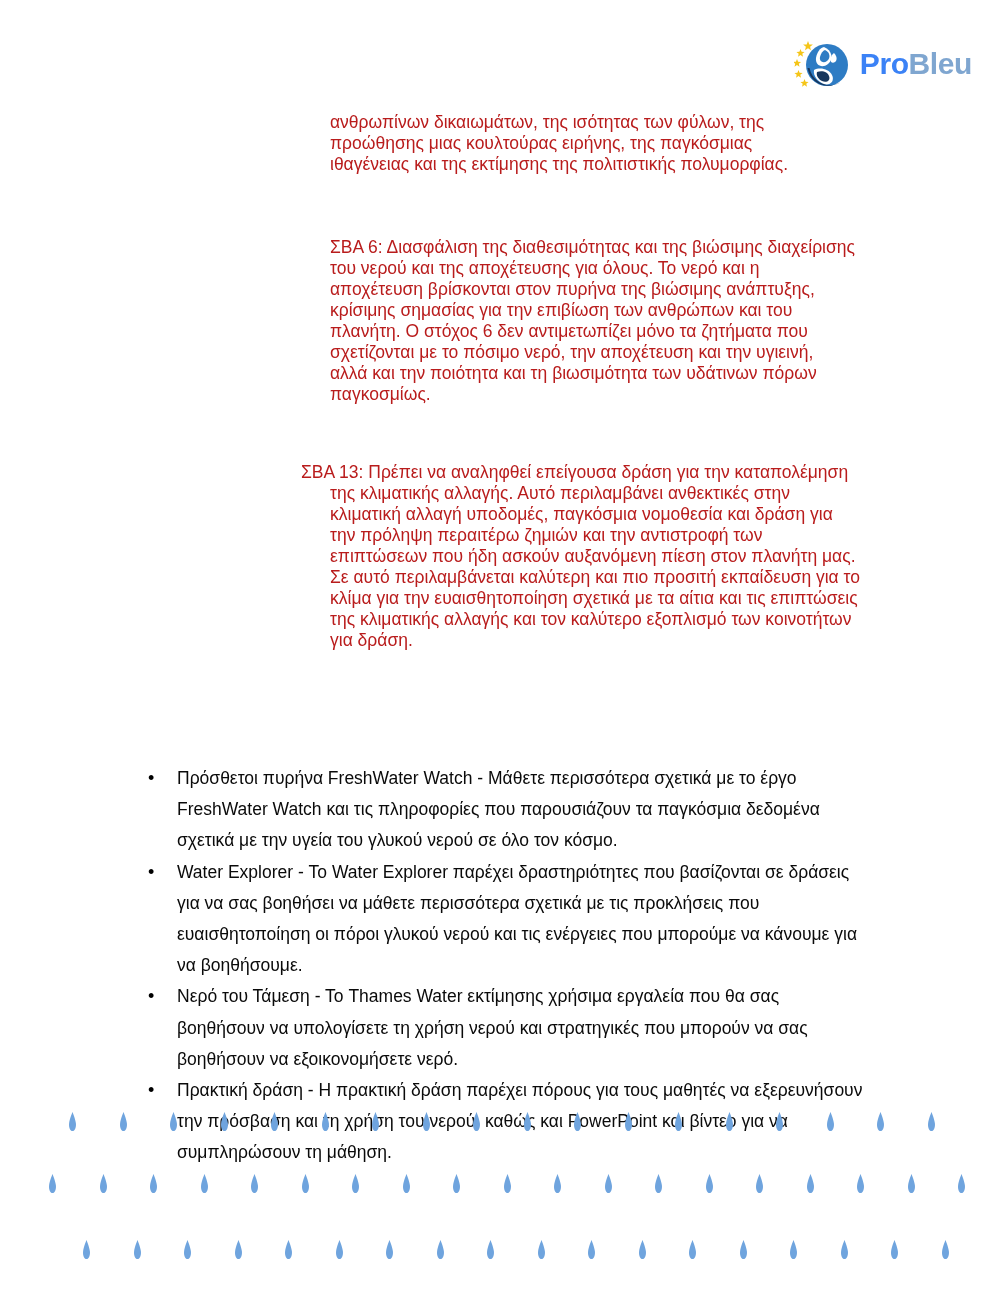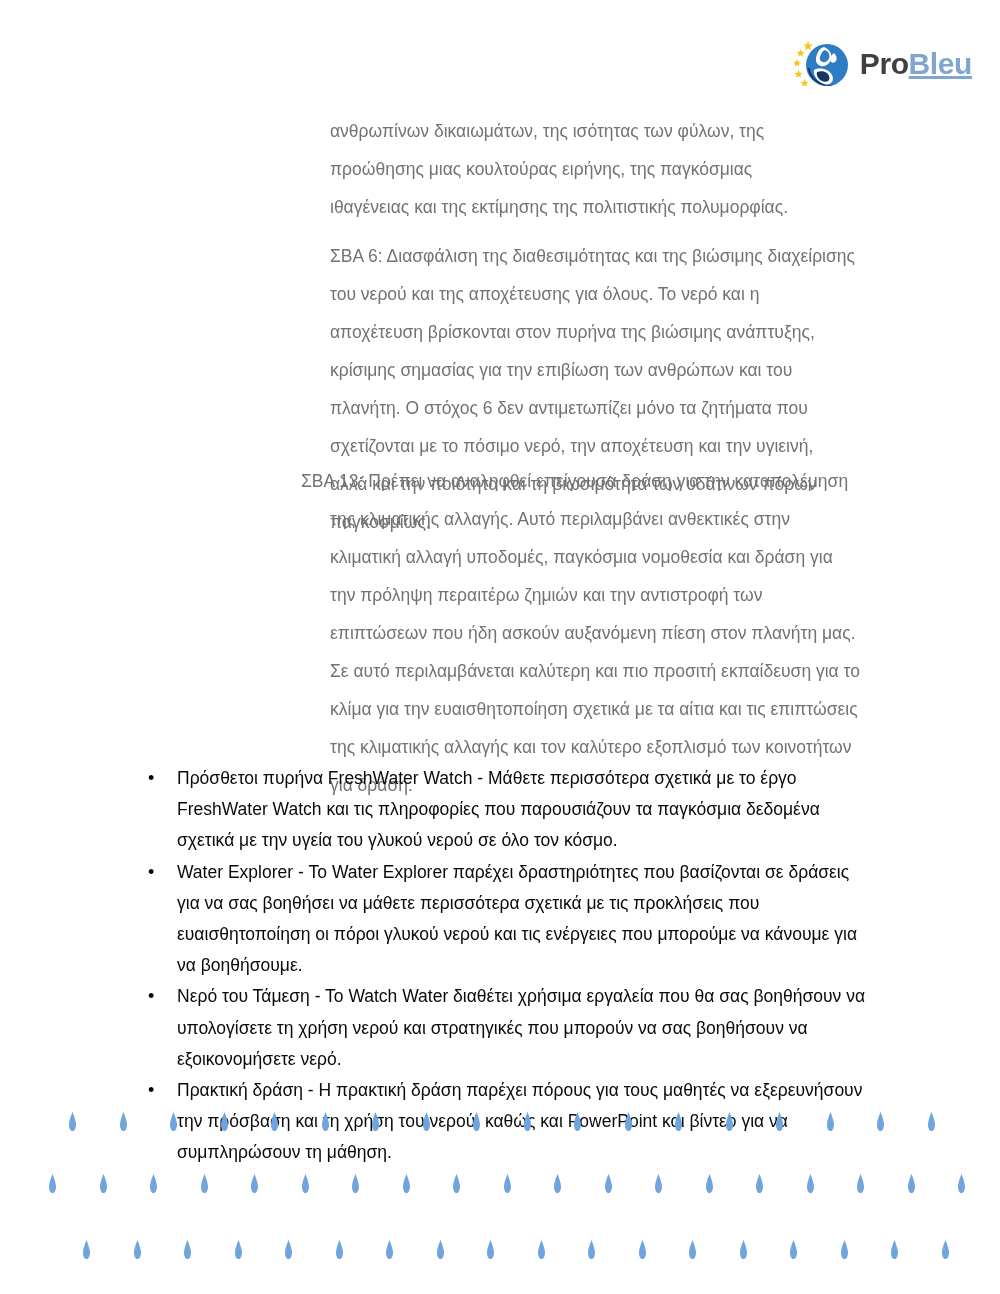--- a/index.html
+++ b/index.html
@@ -46,36 +46,36 @@
 
   .logo-wordmark {
     font-family: "Liberation Sans", "DejaVu Sans", sans-serif;
     font-size: 30px;
     font-weight: bold;
     letter-spacing: -0.4px;
     line-height: 1;
     white-space: nowrap;
     padding-bottom: 2px;
   }
-  .logo-word-pro  { color: #404040; }
-  .logo-word-bleu { color: #7FA6D0; text-decoration: underline; }
+  .logo-word-pro  { color: #3b82f6; }
+  .logo-word-bleu { color: #7FA6D0; }
 
   
   .content {
     position: absolute;
     left: 0;
     top: 0;
     width: 1000px;
   }
 
   .para {
     position: absolute;
     font-size: 17.5px;
-    line-height: 38px;
-    color: #737373;
+    line-height: 21px;
+    color: #b91c1c;
     font-family: "Liberation Sans", "DejaVu Sans", sans-serif;
   }
 
   .para-intro {
     left: 330px;
     top: 112px;
     width: 500px;
   }
 
   .para-sdg6 {
@@ -174,21 +174,21 @@
 
     <p class="para para-intro">ανθρωπίνων δικαιωμάτων, της ισότητας των φύλων, της προώθησης μιας κουλτούρας ειρήνης, της παγκόσμιας ιθαγένειας και της εκτίμησης της πολιτιστικής πολυμορφίας.</p>
 
     <p class="para para-sdg6">ΣΒΑ 6: Διασφάλιση της διαθεσιμότητας και της βιώσιμης διαχείρισης του νερού και της αποχέτευσης για όλους. Το νερό και η αποχέτευση βρίσκονται στον πυρήνα της βιώσιμης ανάπτυξης, κρίσιμης σημασίας για την επιβίωση των ανθρώπων και του πλανήτη. Ο στόχος 6 δεν αντιμετωπίζει μόνο τα ζητήματα που σχετίζονται με το πόσιμο νερό, την αποχέτευση και την υγιεινή, αλλά και την ποιότητα και τη βιωσιμότητα των υδάτινων πόρων παγκοσμίως.</p>
 
     <p class="para para-sdg13">ΣΒΑ 13: Πρέπει να αναληφθεί επείγουσα δράση για την καταπολέμηση της κλιματικής αλλαγής. Αυτό περιλαμβάνει ανθεκτικές στην κλιματική αλλαγή υποδομές, παγκόσμια νομοθεσία και δράση για την πρόληψη περαιτέρω ζημιών και την αντιστροφή των επιπτώσεων που ήδη ασκούν αυξανόμενη πίεση στον πλανήτη μας. Σε αυτό περιλαμβάνεται καλύτερη και πιο προσιτή εκπαίδευση για το κλίμα για την ευαισθητοποίηση σχετικά με τα αίτια και τις επιπτώσεις της κλιματικής αλλαγής και τον καλύτερο εξοπλισμό των κοινοτήτων για δράση.</p>
 
     <ul class="bullet-list">
       <li class="bullet-item">Πρόσθετοι πυρήνα FreshWater Watch - Μάθετε περισσότερα σχετικά με το έργο FreshWater Watch και τις πληροφορίες που παρουσιάζουν τα παγκόσμια δεδομένα σχετικά με την υγεία του γλυκού νερού σε όλο τον κόσμο.</li>
       <li class="bullet-item">Water Explorer - Το Water Explorer παρέχει δραστηριότητες που βασίζονται σε δράσεις για να σας βοηθήσει να μάθετε περισσότερα σχετικά με τις προκλήσεις που ευαισθητοποίηση οι πόροι γλυκού νερού και τις ενέργειες που μπορούμε να κάνουμε για να βοηθήσουμε.</li>
-      <li class="bullet-item">Νερό του Τάμεση - Το Watch Water διαθέτει χρήσιμα εργαλεία που θα σας βοηθήσουν να υπολογίσετε τη χρήση νερού και στρατηγικές που μπορούν να σας βοηθήσουν να εξοικονομήσετε νερό.</li>
+      <li class="bullet-item">Νερό του Τάμεση - Το Thames Water εκτίμησης χρήσιμα εργαλεία που θα σας βοηθήσουν να υπολογίσετε τη χρήση νερού και στρατηγικές που μπορούν να σας βοηθήσουν να εξοικονομήσετε νερό.</li>
       <li class="bullet-item">Πρακτική δράση - Η πρακτική δράση παρέχει πόρους για τους μαθητές να εξερευνήσουν την πρόσβαση και τη χρήση του νερού, καθώς και PowerPoint και βίντεο για να συμπληρώσουν τη μάθηση.</li>
     </ul>
 
   </div>
 
   <div class="drops" id="drop-row-0" style="top: 1112px;">
       <span class="drop" style="left:68.0px">
         <svg viewBox="0 0 9 19" xmlns="http://www.w3.org/2000/svg">
           <path d="M4.5 0 C4.5 0 1.6 7.0 1.1 11.2 C0.6 15.3 2.2 19 4.5 19 C6.8 19 8.4 15.3 7.9 11.2 C7.4 7.0 4.5 0 4.5 0 Z" fill="#6FA4DE"></path>
         </svg>

